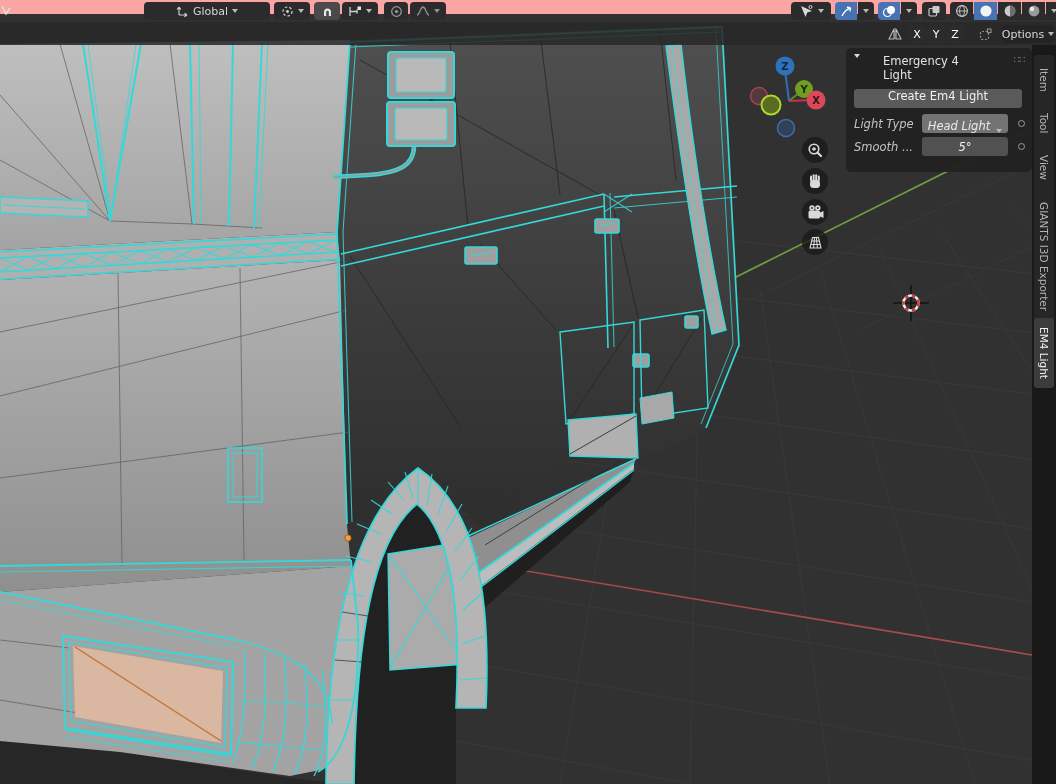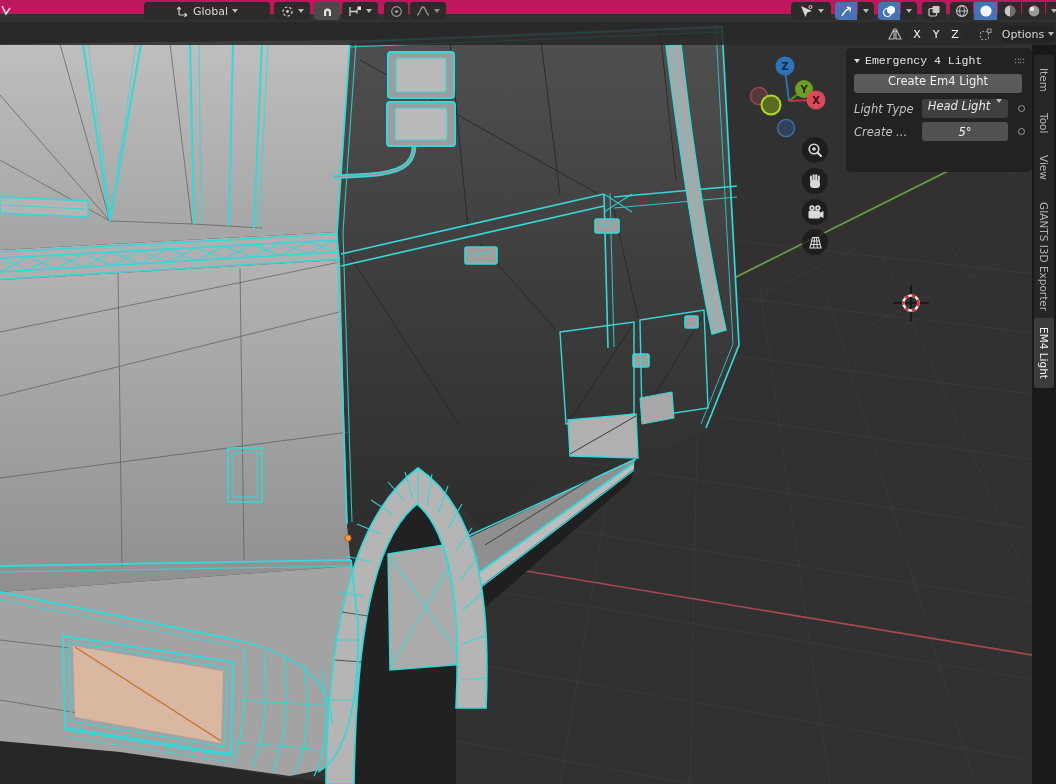--- a/index.html
+++ b/index.html
@@ -6,47 +6,47 @@
   #app{position:relative;width:1056px;height:784px;overflow:hidden;
        font-family:"DejaVu Sans","Liberation Sans",sans-serif;background:#313131;}
   svg{display:block;}
   
   #scene{position:absolute;left:0;top:0;z-index:0;}
   
   .vp-overlay{position:absolute;z-index:4;}
   .navbtn{position:absolute;width:26px;height:26px;border-radius:50%;
           background:rgba(26,26,26,.78);display:flex;align-items:center;justify-content:center;z-index:4;}
   
-  #row1{position:absolute;left:0;top:0;width:1056px;height:14px;background:#be185d;z-index:10;}
+  #row1{position:absolute;left:0;top:0;width:1056px;height:14px;background:#fca5a5;z-index:10;}
   #row2{position:absolute;left:0;top:22px;width:1056px;height:23px;background:rgba(40,40,40,.86);z-index:10;}
   .w{position:absolute;top:2px;height:18px;background:#2b2b2b;border-radius:4px;
      display:flex;align-items:center;justify-content:center;gap:4px;color:#d6d6d6;font-size:11px;}
   .w.toggled{background:#4a4a4a;}
   .w.blue{background:#4772b3;}
   .w.bare{background:transparent;}
   .chev{width:0;height:0;border-left:3.5px solid transparent;border-right:3.5px solid transparent;
         border-top:4.5px solid #b9b9b9;display:inline-block;}
   .grp{position:absolute;top:2px;height:18px;display:flex;gap:1px;}
   .grp .seg{height:18px;background:#2b2b2b;display:flex;align-items:center;justify-content:center;}
   .grp .seg:first-child{border-radius:4px 0 0 4px;}
   .grp .seg:last-child{border-radius:0 4px 4px 0;}
   .xyzbtn{width:18px;color:#fff;font-size:11px;background:#4e4e4e;}
   #row2 .w{top:3px;}
   
   #npanel{position:absolute;left:846px;top:48px;width:186px;height:124px;z-index:10;
           background:rgba(34,34,34,.97);border-radius:5px;color:#c9c9c9;font-size:11.5px;}
-  .p-head{display:flex;align-items:center;gap:5px;padding:6px 8px 4px 8px;color:#e4e4e4;font-family:Liberation Mono, monospace;}
+  .p-head{display:flex;gap:23px;padding:6px 8px 4px 8px;color:#e4e4e4;}
   .p-head .chev{border-top-color:#dcdcdc;}
   .p-drag{margin-left:auto;color:#7d7d7d;font-size:10px;letter-spacing:-1px;}
   .p-btn{margin:3px 10px 6px 8px;height:19px;background:#5a5a5a;border-radius:3px;
          display:flex;align-items:flex-start;justify-content:center;color:#f0f0f0;}
   .p-row{display:flex;align-items:center;margin:4px 6px 4px 8px;height:19px;gap:6px;font-style:italic;}
   .p-lab{width:62px;color:#c3c3c3;white-space:nowrap;overflow:hidden;}
-  .p-drop{width:86px;height:19px;background:#404040;border-radius:3px;display:flex;
-          align-items:flex-start;justify-content:center;gap:6px;color:#e9e9e9;}
+  .p-drop{width:86px;height:19px;background:#737373;border-radius:3px;display:flex;
+          align-items:flex-end;justify-content:center;gap:6px;color:#e9e9e9;}
   .p-num{width:86px;height:19px;background:#515151;border-radius:3px;display:flex;
          align-items:center;justify-content:center;color:#f0f0f0;}
   .kdot{width:5px;height:5px;border:1.4px solid #9a9a9a;border-radius:50%;margin-left:4px;}
   
   #tabstrip{position:absolute;right:0;top:45px;width:24px;height:739px;background:#191919;z-index:9;}
   .side-tab{position:absolute;left:2px;width:20px;background:#262626;border-radius:3px;
             color:#b4b4b4;font-size:10.5px;writing-mode:vertical-rl;
             display:flex;align-items:center;justify-content:center;padding:6px 0;}
   .side-tab.active{background:#3c3c3c;color:#f2f2f2;}
   .icon{display:inline-flex;align-items:center;justify-content:center;}
@@ -460,21 +460,21 @@
       </div>
     <div class="p-row">
       <span class="p-lab">Light Type</span>
       <div class="p-drop">
         <span>Head Light</span>
         <span class="chev"></span>
       </div>
       <span class="kdot"></span>
     </div>
     <div class="p-row">
-      <span class="p-lab">Create ...</span>
+      <span class="p-lab">Smooth ...</span>
       <div class="p-num">
         <span>5°</span>
       </div>
       <span class="kdot"></span>
     </div>
   </div>
 
   <div id="tabstrip">
     <div class="side-tab" style="top:10px;height:38px;">
         <span>Item</span>

